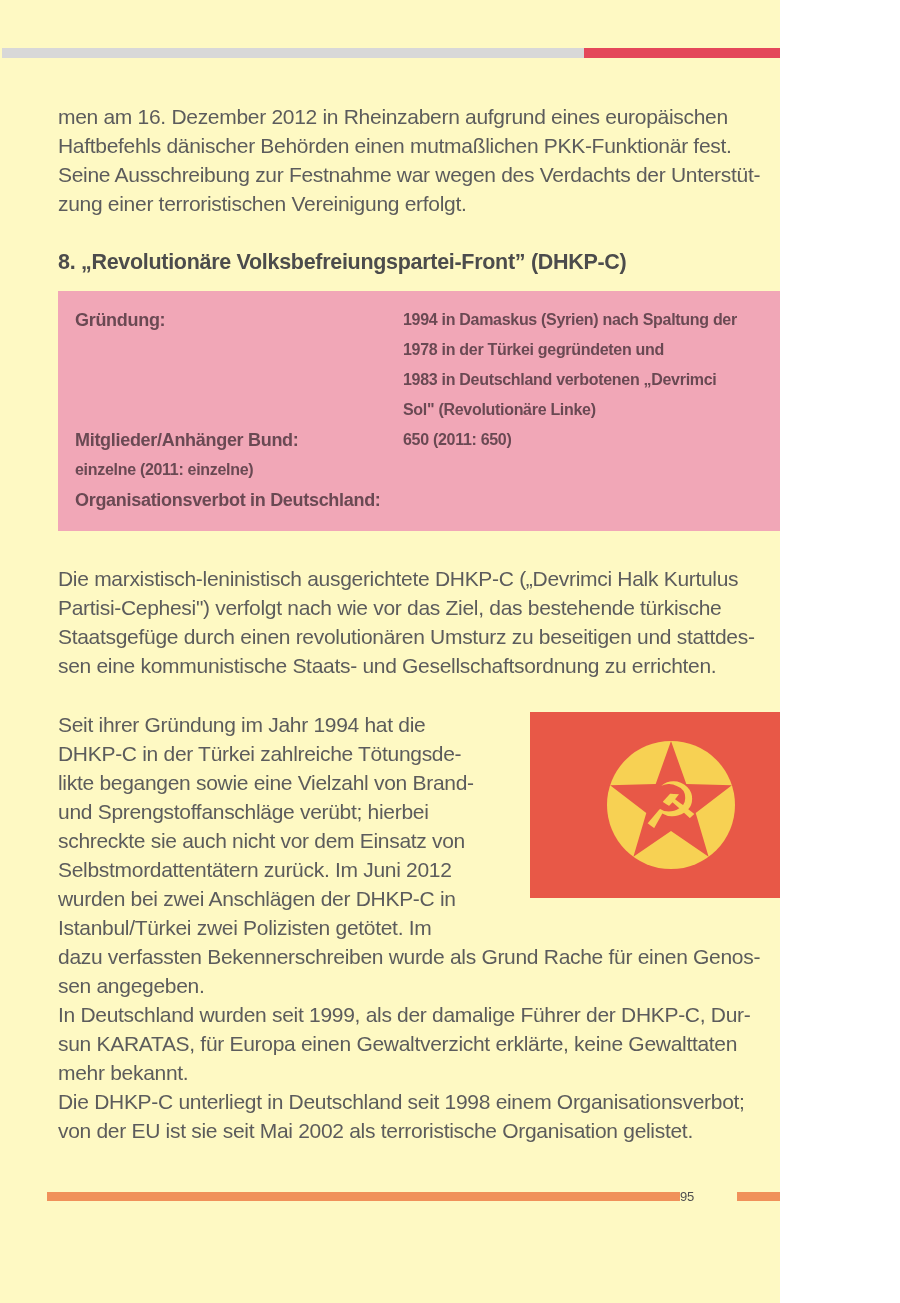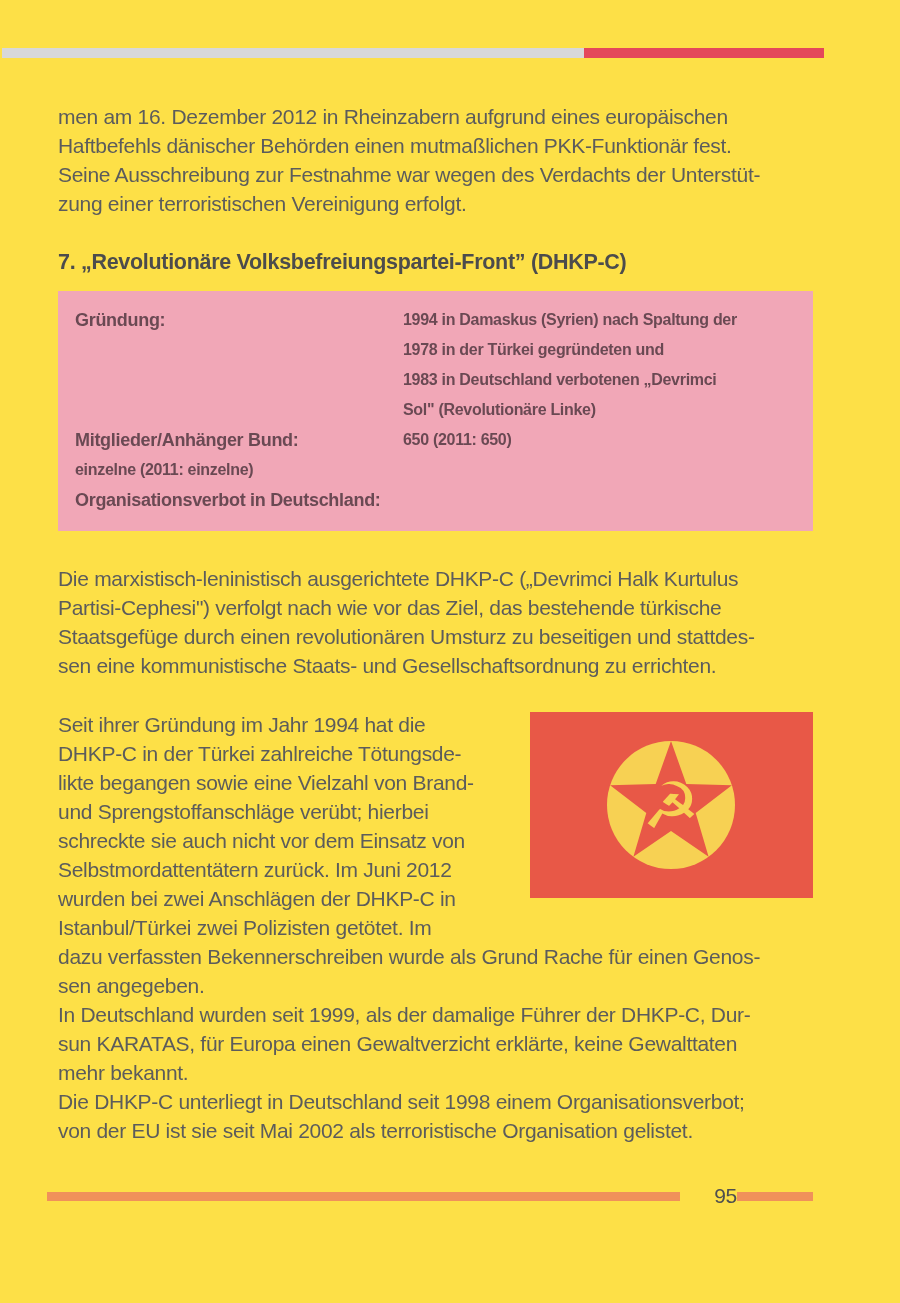--- a/index.html
+++ b/index.html
@@ -1,20 +1,20 @@
 <!DOCTYPE html>
 <html><head>
 <meta charset="utf-8">
 <style>
   html,body{margin:0;padding:0;}
   body{background:#ffffff;}
   .page{
     position:relative;
-    width:900px;height:1303px;
-    background:#fde047;
+    width:780px;height:1303px;
+    background:#fef9c3;
     overflow:hidden;
     font-family:"Liberation Sans", sans-serif;
   }
   
   .topbar{position:absolute;top:48px;left:2px;width:822px;height:10px;display:flex;}
   .topbar-gray{width:582px;height:100%;}
   .topbar-red{flex:1;height:100%;}
 
   
   .content{position:absolute;left:58px;top:102px;width:755px;}
@@ -67,42 +67,42 @@
   .flag-float svg{display:block;width:283px;height:186px;}
 
   
   .footer{
     position:absolute;top:1183px;left:47px;width:766px;height:26px;
     display:flex;align-items:center;
   }
   .footer-rule-left{width:633px;height:9px;}
   .footer-rule-right{width:76px;height:9px;}
   .page-number{
-    width:57px;text-align:right;
-    font-size:21px;color:#4f4f4f;letter-spacing:-0.3px;
+    width:57px;text-align:left;
+    font-size:13px;color:#4f4f4f;letter-spacing:-0.3px;
   }
 </style>
 </head>
 <body>
 
 <div class="page">
 
   <div class="topbar">
     <div class="topbar-gray" style="background: rgb(216, 216, 216);"></div>
     <div class="topbar-red" style="background: rgb(228, 72, 90);"></div>
   </div>
 
   <div class="content">
 
     <p class="para intro">men am 16. Dezember 2012 in Rheinzabern aufgrund eines europäischen
 Haftbefehls dänischer Behörden einen mutmaßlichen PKK-Funktionär fest.
 Seine Ausschreibung zur Festnahme war wegen des Verdachts der Unterstüt-
 zung einer terroristischen Vereinigung erfolgt.</p>
 
-    <h2 class="heading">7. „Revolutionäre Volksbefreiungspartei-Front” (DHKP-C)</h2>
+    <h2 class="heading">8. „Revolutionäre Volksbefreiungspartei-Front” (DHKP-C)</h2>
 
     <div class="infobox" style="background: rgb(241, 167, 183); color: rgb(106, 73, 83);">
       <div class="info-row">
         <div class="info-label">Gründung:</div>
         <div class="info-value">1994 in Damaskus (Syrien) nach Spaltung der
 1978 in der Türkei gegründeten und
 1983 in Deutschland verbotenen „Devrimci
 Sol" (Revolutionäre Linke)</div>
       </div>
       <div class="info-row">

